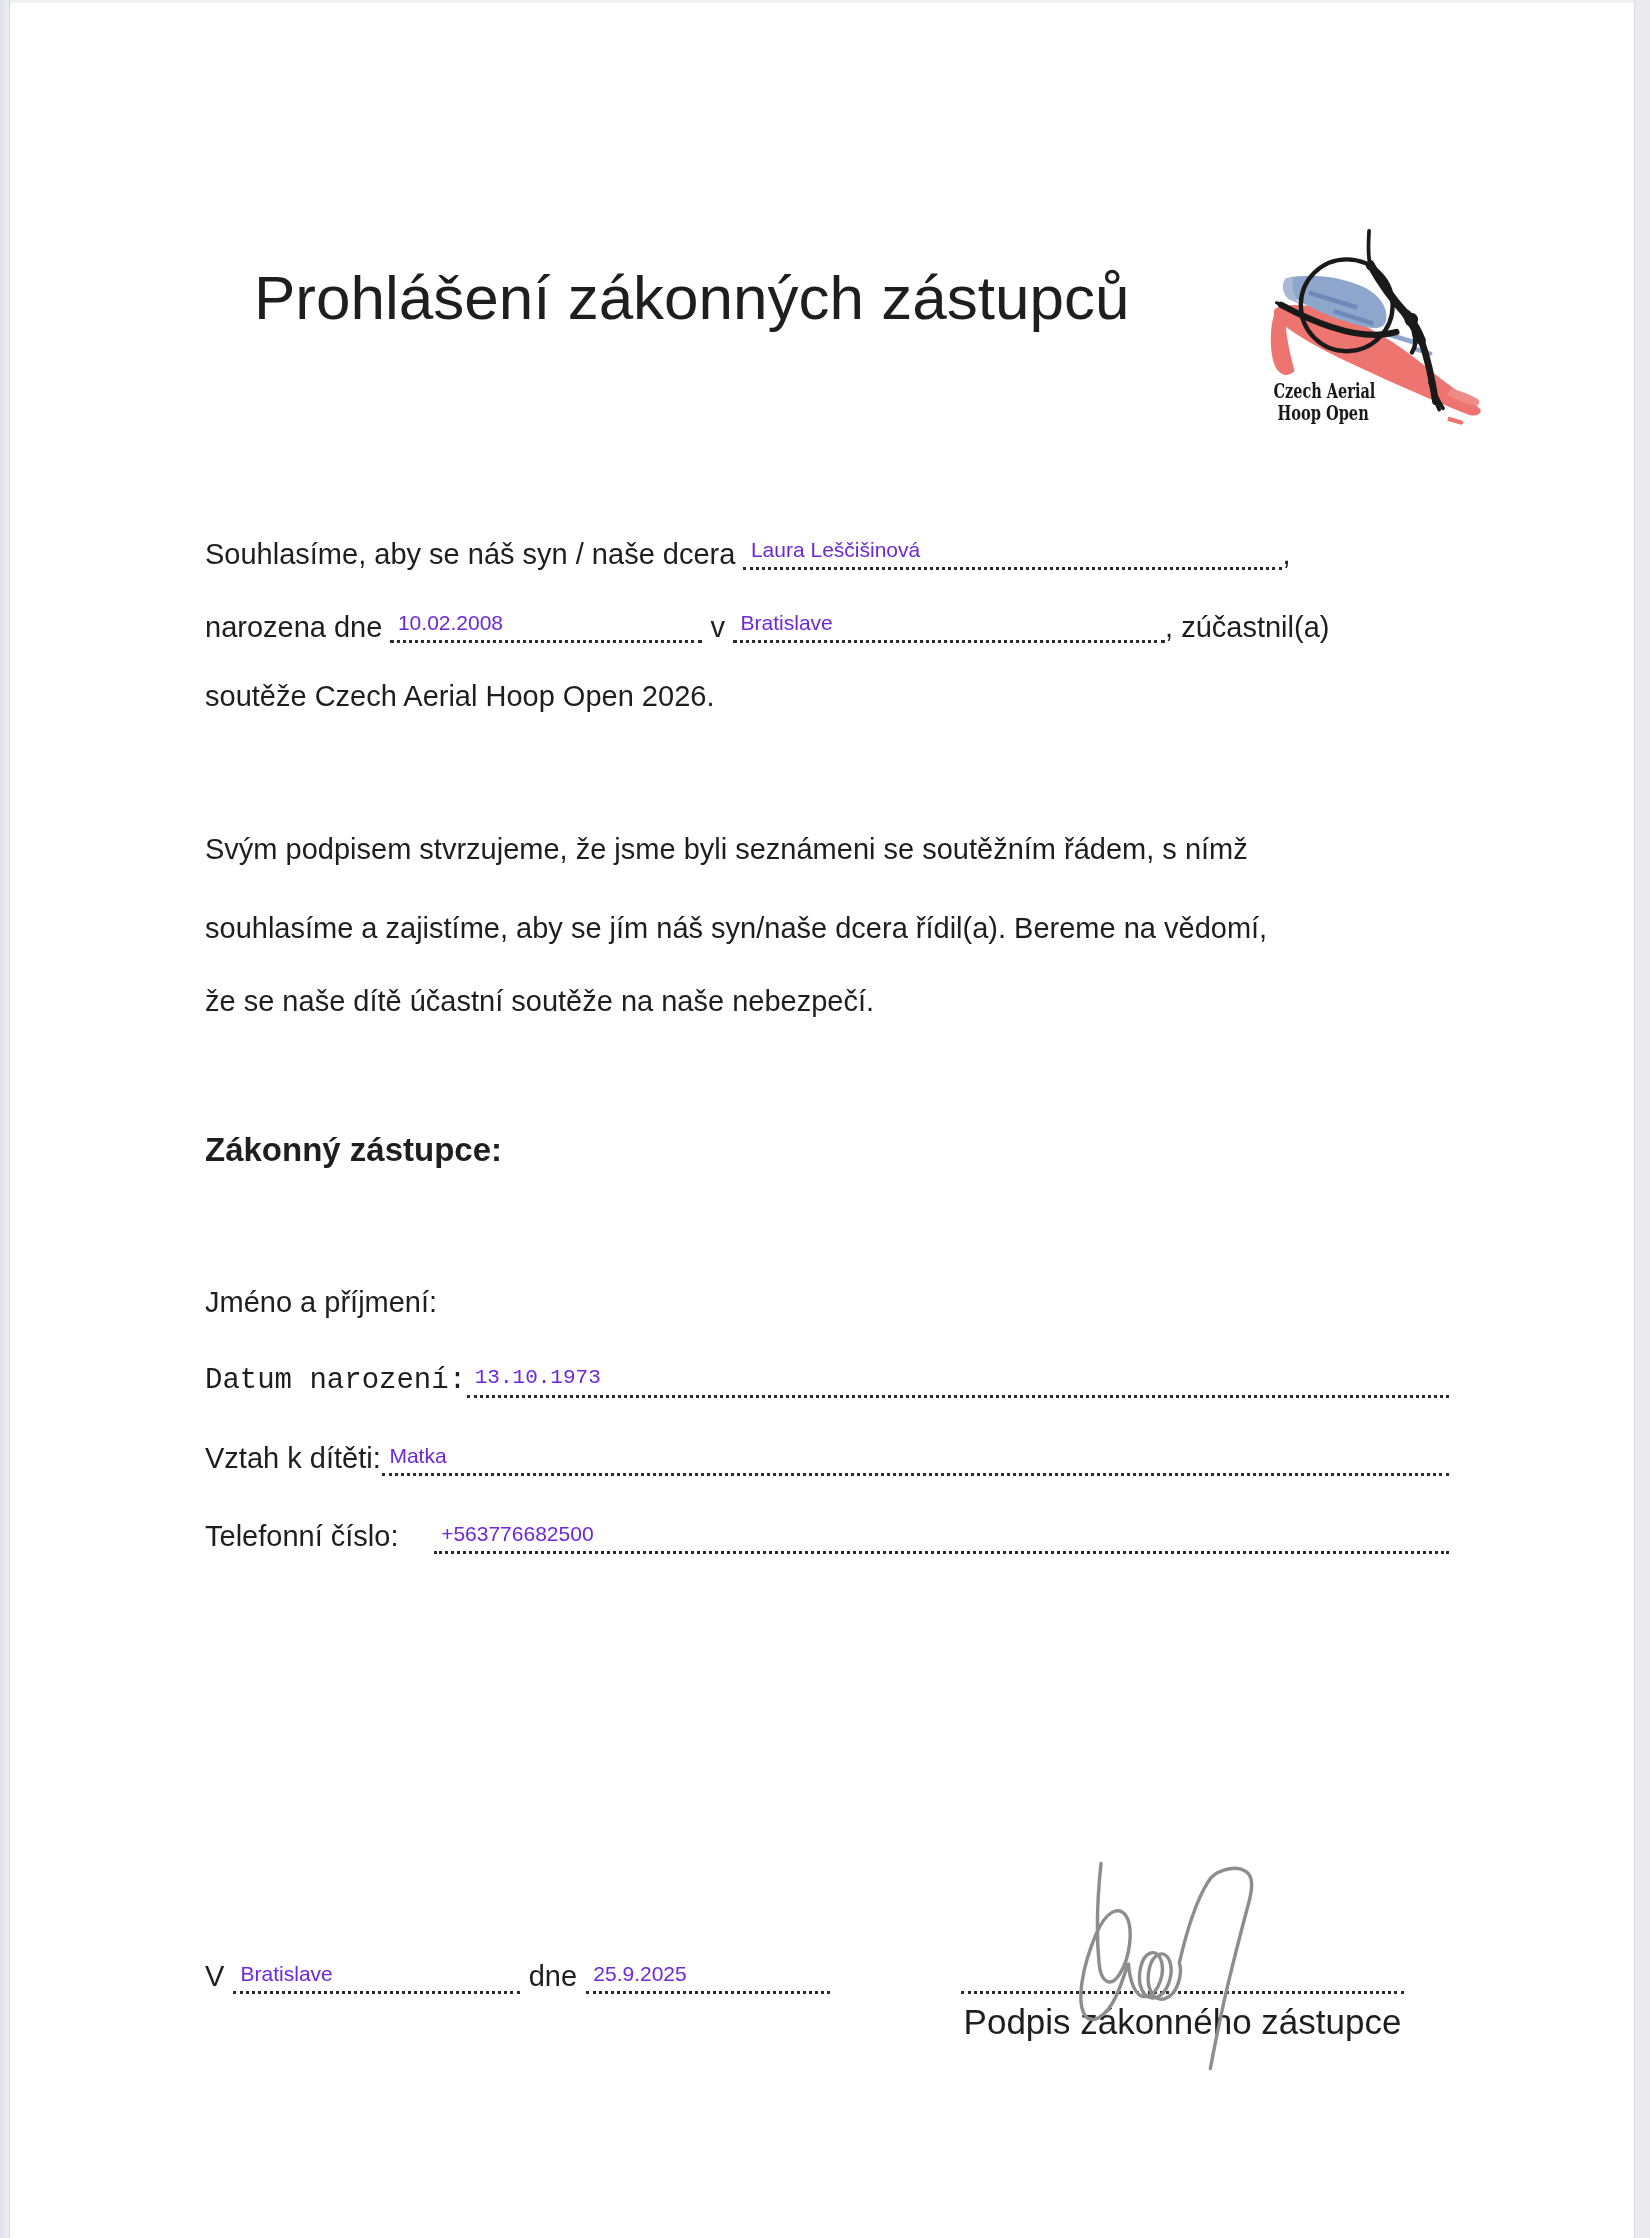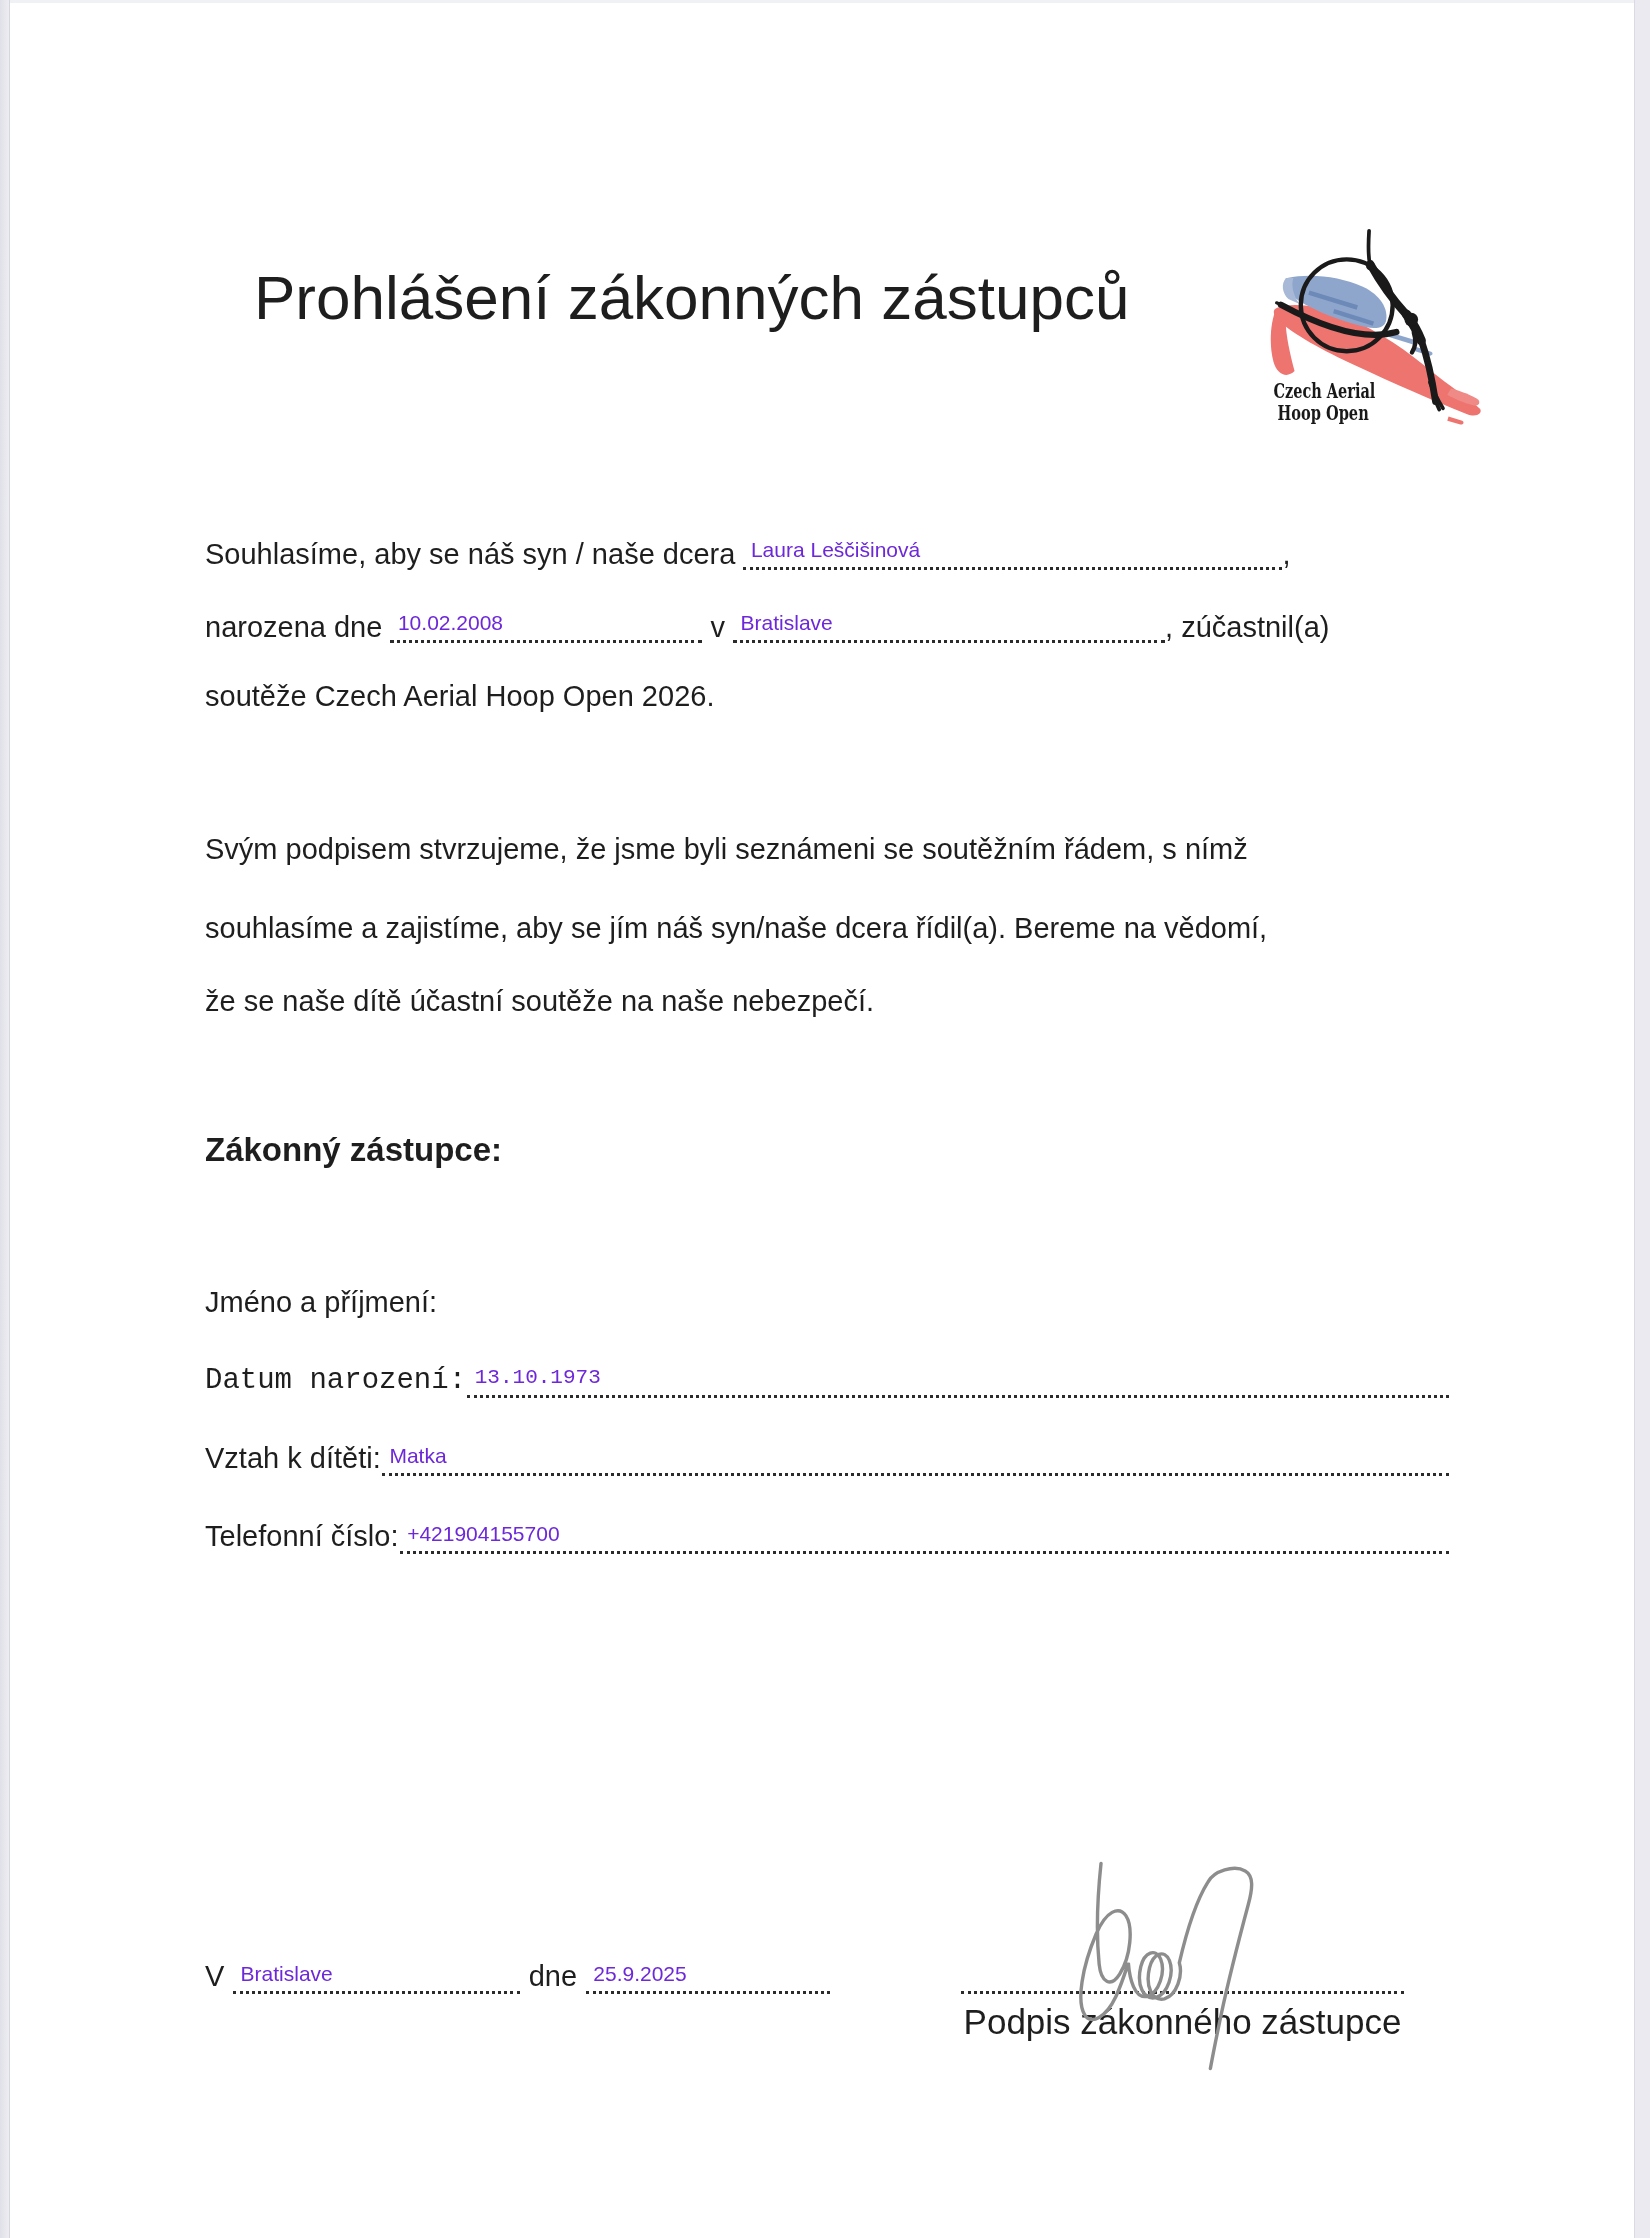--- a/index.html
+++ b/index.html
@@ -120,24 +120,24 @@
     <span class="fill">
         <span class="val">13.10.1973</span>
       </span>
   </div>
   <div class="field-row" style="top:1441px;">
     <span class="label">Vztah k dítěti:</span>
     <span class="fill">
         <span class="val">Matka</span>
       </span>
   </div>
-  <div class="field-row" style="top:1519px;">
+  <div class="field-row" style="top:1519px;gap:34px;">
     <span class="label">Telefonní číslo:</span>
     <span class="fill">
-        <span class="val">+421904155700</span>
+        <span class="val">+563776682500</span>
       </span>
   </div>
 
   <div class="footer-row">
     <span>V</span>
     <span class="fill fill-place">
         <span class="val">Bratislave</span>
       </span>
     <span>dne</span>
     <span class="fill fill-date">

